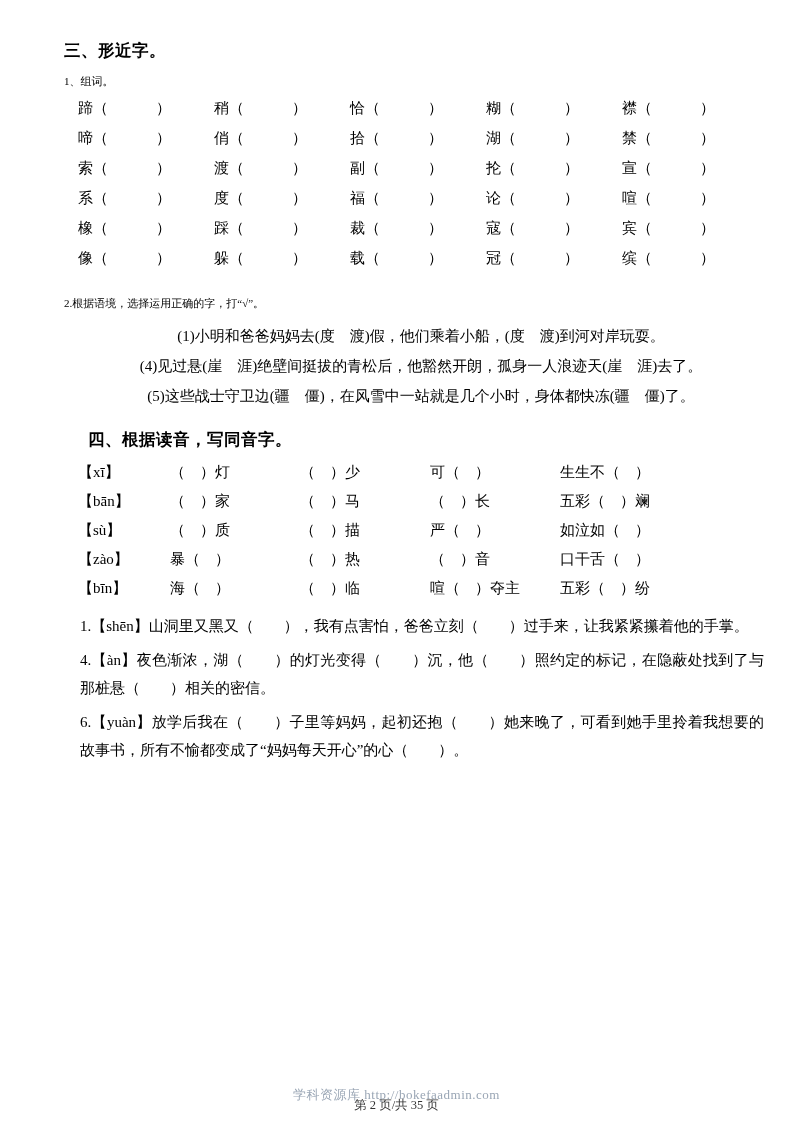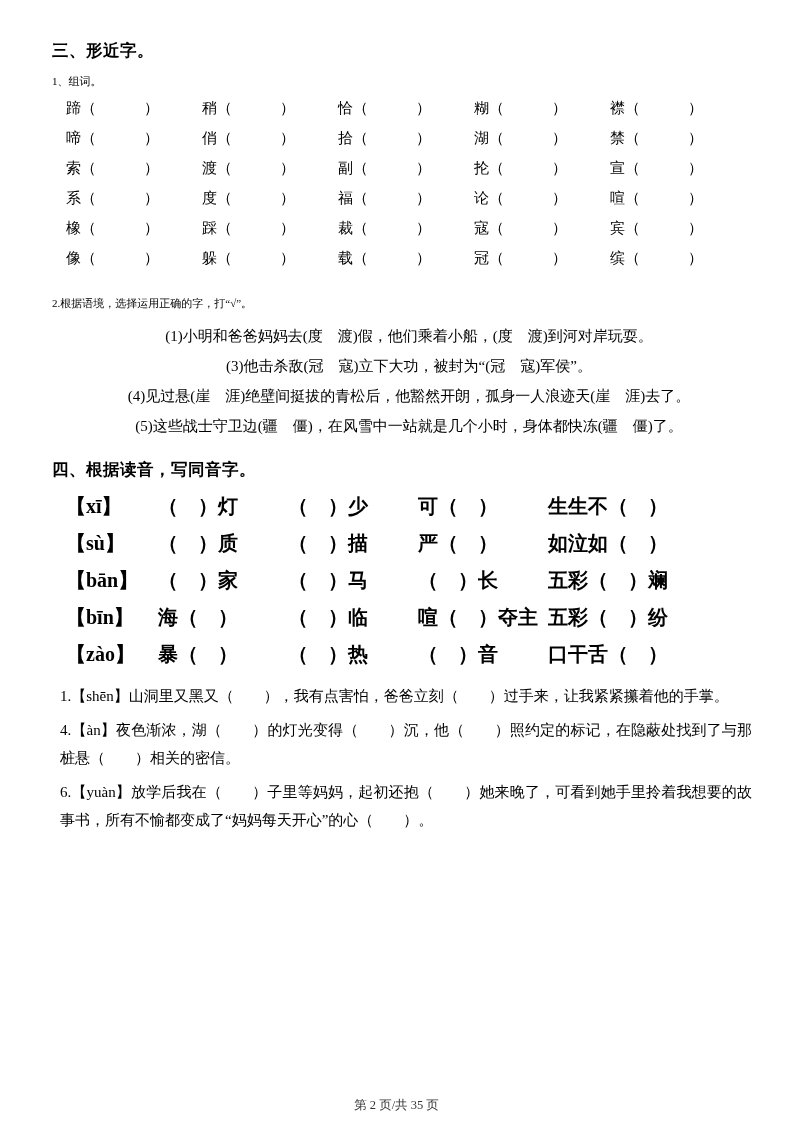--- a/index.html
+++ b/index.html
@@ -17,32 +17,33 @@
   }
   .page {
     position: relative;
     width: 793px;
     height: 1122px;
     padding: 0;
     box-sizing: border-box;
   }
   .content {
     position: absolute;
-    left: 52px;
+    left: 64px;
     top: 40px;
     width: 700px;
   }
   .section-title {
     font-size: 16.5px;
     font-weight: bold;
     margin: 0 0 12px 0;
     letter-spacing: 0.5px;
   }
   .section-title.second {
     margin-top: 18px;
+    margin-left: 24px;
   }
   .sub-line {
     font-size: 11px;
     margin: 0 0 10px 0;
   }
   
   .zuci-grid {
     margin: 0 0 6px 14px;
   }
   .zuci-row {
@@ -65,37 +66,36 @@
     white-space: nowrap;
   }
   
   .pinyin-table {
     margin: 10px 0 0 14px;
   }
   .py-row {
     display: flex;
     align-items: flex-end;
     margin-bottom: 10px;
-    font-size: 20px;
-    font-weight: bold;
+    font-size: 15px;
   }
   .py-label {
     width: 92px;
     white-space: nowrap;
   }
   .py-cell {
     width: 130px;
     white-space: nowrap;
   }
   .py-cell.wide {
     width: 160px;
   }
   
   .num-list {
-    margin: 14px 0 0 8px;
+    margin: 14px 0 0 16px;
   }
   .num-item {
     font-size: 15px;
     line-height: 28px;
     margin-bottom: 6px;
     text-align: justify;
   }
   .watermark {
     position: absolute;
     left: 50%;
@@ -167,66 +167,66 @@
         <div class="zuci-cell"><span>载（</span><span class="gap" style="display:inline-block;width:48px"></span><span>）</span></div>
         <div class="zuci-cell"><span>冠（</span><span class="gap" style="display:inline-block;width:48px"></span><span>）</span></div>
         <div class="zuci-cell"><span>缤（</span><span class="gap" style="display:inline-block;width:48px"></span><span>）</span></div>
       </div>
     </div>
 
     <div class="sub-line" style="margin-top:28px">2.根据语境，选择运用正确的字，打“√”。</div>
 
     <div class="choice-list">
       <div class="choice-item">(1)小明和爸爸妈妈去(度　渡)假，他们乘着小船，(度　渡)到河对岸玩耍。</div>
-      <div class="choice-item">(3)他击杀敌(冠　寇)立下大功，被封为“(冠　寇)军侯”。</div>
       <div class="choice-item">(4)见过悬(崖　涯)绝壁间挺拔的青松后，他豁然开朗，孤身一人浪迹天(崖　涯)去了。</div>
       <div class="choice-item">(5)这些战士守卫边(疆　僵)，在风雪中一站就是几个小时，身体都快冻(疆　僵)了。</div>
     </div>
 
     <div class="section-title second">四、根据读音，写同音字。</div>
 
     <div class="pinyin-table">
       <div class="py-row">
         <div class="py-label">【xī】</div>
         <div class="py-cell">（　）灯</div>
         <div class="py-cell">（　）少</div>
         <div class="py-cell">可（　）</div>
         <div class="py-cell wide">生生不（　）</div>
       </div>
       <div class="py-row">
+        <div class="py-label">【bān】</div>
+        <div class="py-cell">（　）家</div>
+        <div class="py-cell">（　）马</div>
+        <div class="py-cell">（　）长</div>
+        <div class="py-cell wide">五彩（　）斓</div>
+      </div>
+      <div class="py-row">
         <div class="py-label">【sù】</div>
         <div class="py-cell">（　）质</div>
         <div class="py-cell">（　）描</div>
         <div class="py-cell">严（　）</div>
         <div class="py-cell wide">如泣如（　）</div>
       </div>
       <div class="py-row">
-        <div class="py-label">【bān】</div>
-        <div class="py-cell">（　）家</div>
-        <div class="py-cell">（　）马</div>
-        <div class="py-cell">（　）长</div>
-        <div class="py-cell wide">五彩（　）斓</div>
+        <div class="py-label">【zào】</div>
+        <div class="py-cell">暴（　）</div>
+        <div class="py-cell">（　）热</div>
+        <div class="py-cell">（　）音</div>
+        <div class="py-cell wide">口干舌（　）</div>
       </div>
       <div class="py-row">
         <div class="py-label">【bīn】</div>
         <div class="py-cell">海（　）</div>
         <div class="py-cell">（　）临</div>
         <div class="py-cell">喧（　）夺主</div>
         <div class="py-cell wide">五彩（　）纷</div>
       </div>
-      <div class="py-row">
-        <div class="py-label">【zào】</div>
-        <div class="py-cell">暴（　）</div>
-        <div class="py-cell">（　）热</div>
-        <div class="py-cell">（　）音</div>
-        <div class="py-cell wide">口干舌（　）</div>
-      </div>
     </div>
 
     <div class="num-list">
       <div class="num-item">1.【shēn】山洞里又黑又（　　），我有点害怕，爸爸立刻（　　）过手来，让我紧紧攥着他的手掌。</div>
       <div class="num-item">4.【àn】夜色渐浓，湖（　　）的灯光变得（　　）沉，他（　　）照约定的标记，在隐蔽处找到了与那桩悬（　　）相关的密信。</div>
       <div class="num-item">6.【yuàn】放学后我在（　　）子里等妈妈，起初还抱（　　）她来晚了，可看到她手里拎着我想要的故事书，所有不愉都变成了“妈妈每天开心”的心（　　）。</div>
     </div>
   </div>
 
+  <div class="watermark">学科资源库 http://bokefaadmin.com</div>
   <div class="page-num">第 2 页/共 35 页</div>
 </div>
 
 </body></html>

